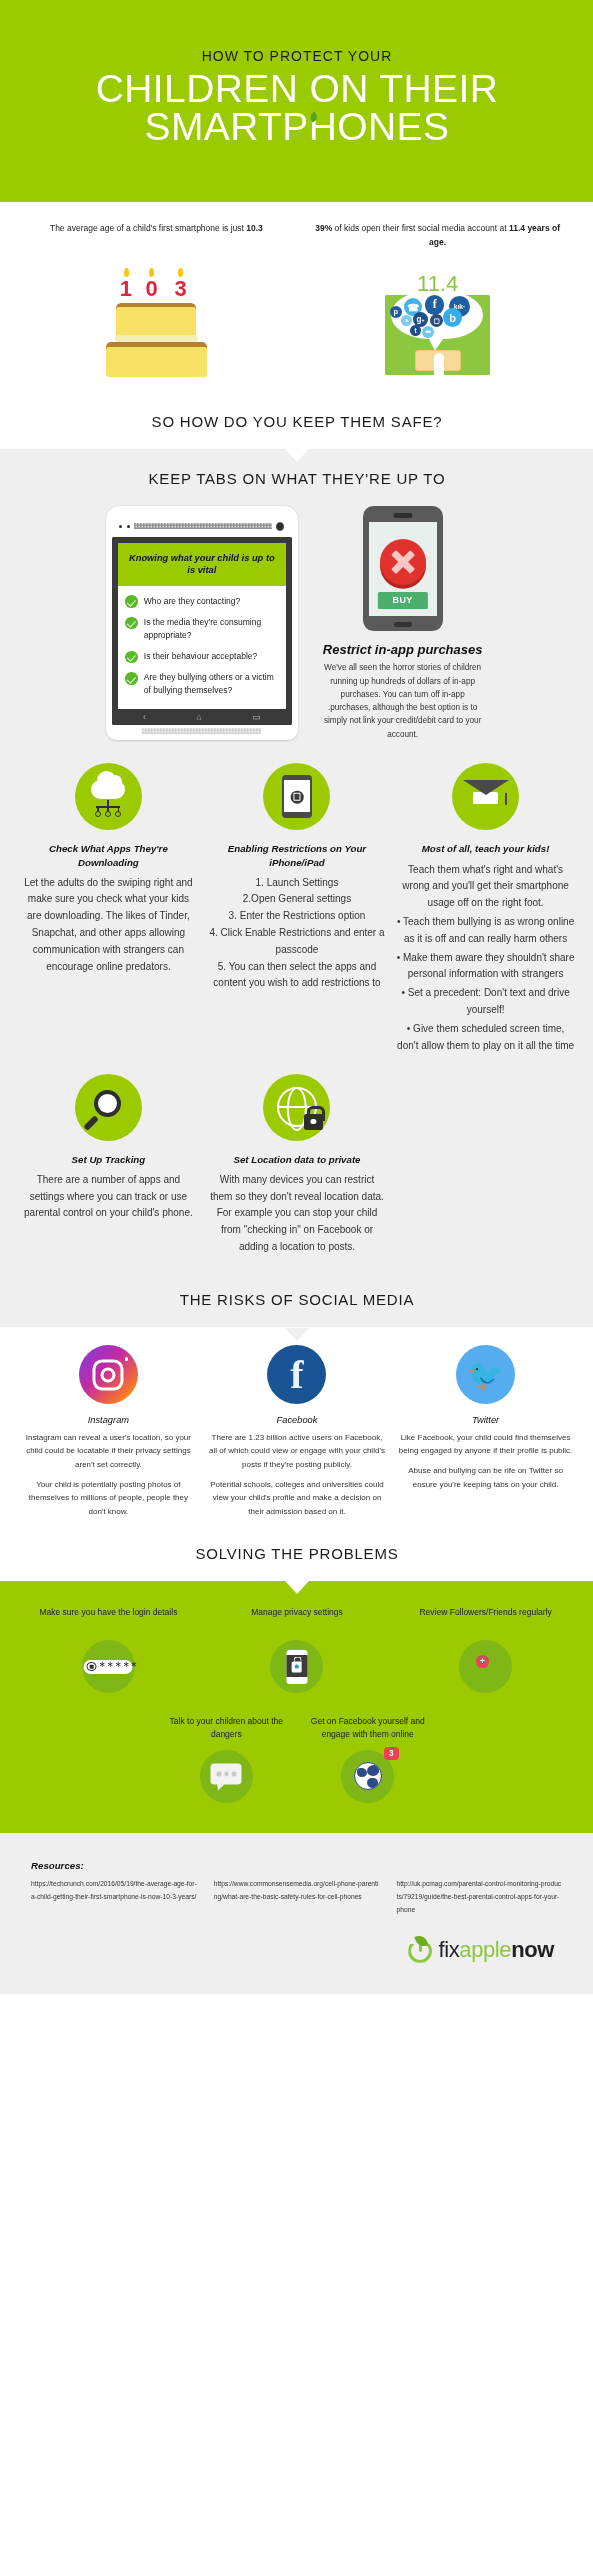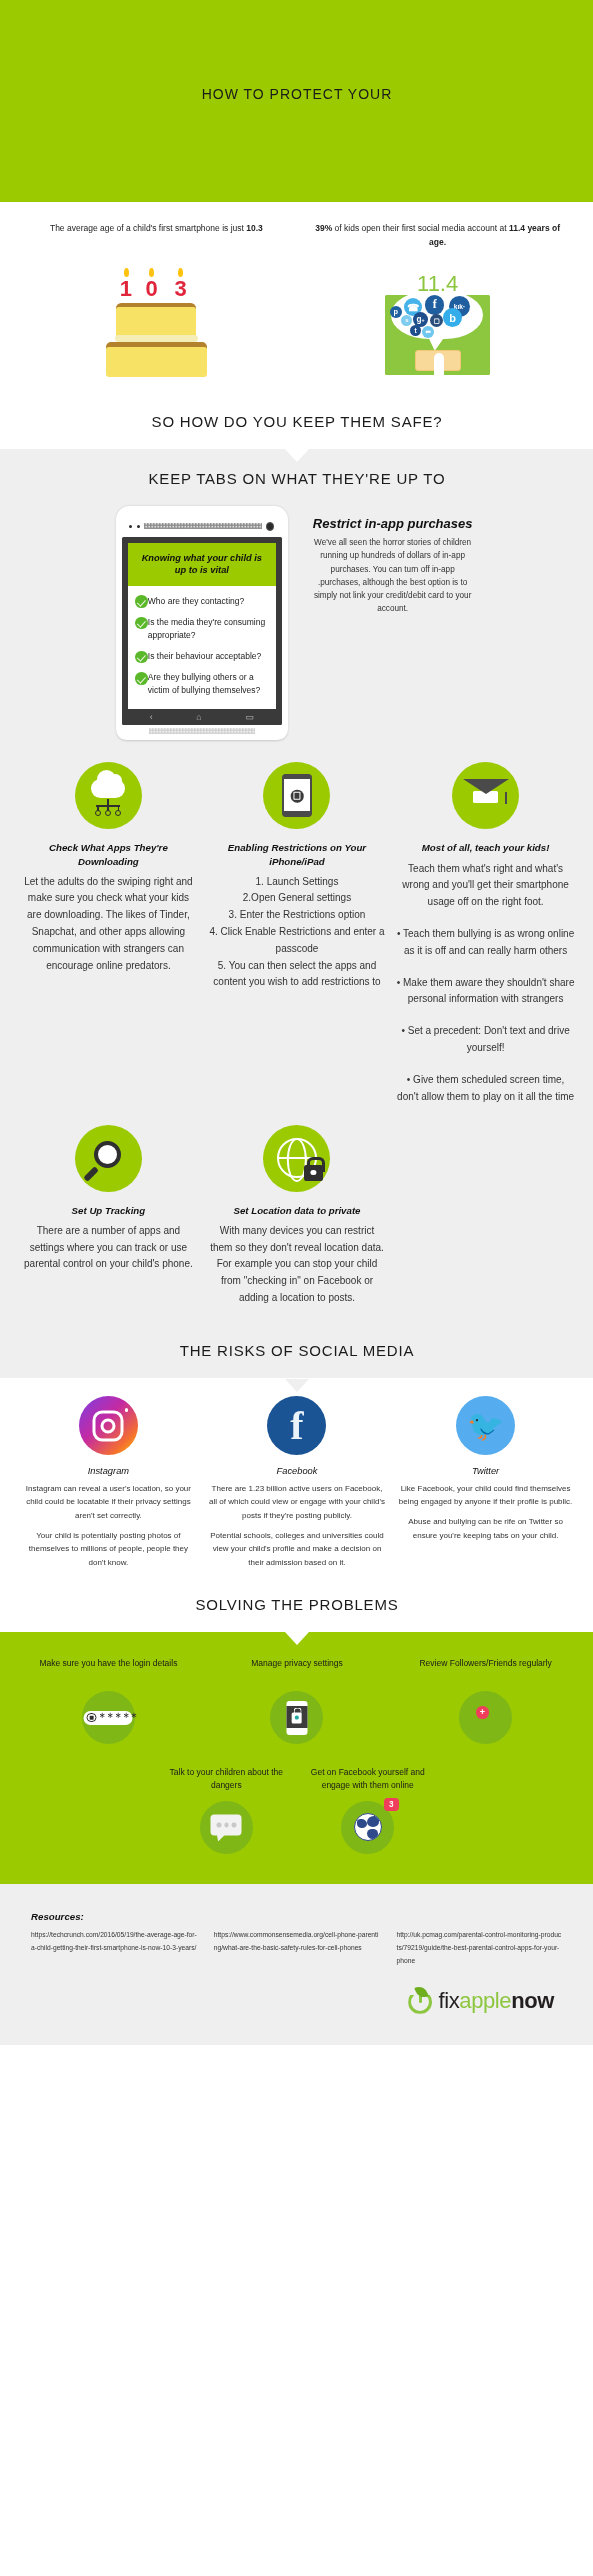--- a/index.html
+++ b/index.html
@@ -118,37 +118,37 @@
   .arrow-down.green { border-top-color:#EFEFEF; }
   .band-white { background:#fff; }
   .band-grey  { background:#EFEFEF; }
 
   
   .keeptabs { background:#EFEFEF; padding:4.5px 0 18px; }
   .kt-head { text-align:center; padding:16.3px 0 19.3px; }
   .kt-row { display:flex; justify-content:center; align-items:flex-start; gap:19.3px;
             padding:0 22px; }
 
-  .dphone { width:172px; position:relative; }
+  .dphone { width:192px; position:relative; }
   .dphone-shell { background:#fff; border-radius:13.4px 13.4px 10.4px 10.4px;
                   padding:16.3px 6px 3px; box-shadow:0 0.7px 2.2px rgba(0,0,0,.16); }
   .dphone-top { display:flex; align-items:center; gap:4.5px; padding:0 7.4px 6px; }
   .dp-dots { width:3px; height:3px; border-radius:50%; background:#2b2b2b; }
   .dp-grill { flex:1; height:6px;
     background:repeating-linear-gradient(90deg,#6b6b6b 0 0.7px,transparent 0.7px 1.5px),
                repeating-linear-gradient(0deg,#6b6b6b 0 0.7px,transparent 0.7px 1.5px);
     background-size:1.5px 1.5px; opacity:.8; }
   .dp-cam { width:8.2px; height:8.2px; border-radius:50%; background:#2b2b2b;
             border:1.5px solid #555; }
   .dphone-screen { background:#3a3a3a; border-radius:1.5px; padding:6px 6px 0; }
   .kt-card-head { background:#9BCA00; padding:9px 7.4px; text-align:center;
                   font-style:italic; font-weight:700; font-size:9.3px;
                   line-height:1.35; color:#111; }
   .kt-card-body { background:#fff; padding:9px 7.4px 10.4px; }
-  .kt-item { display:flex; gap:0; align-items:flex-start; margin-bottom:8.2px; }
+  .kt-item { display:flex; gap:6px; align-items:flex-start; margin-bottom:8.2px; }
   .kt-item:last-child { margin-bottom:1.5px; }
   .chk { flex:0 0 12.6px; width:12.6px; height:12.6px; border-radius:50%;
          background:#5CB82B; position:relative; margin-top:0.7px; }
   .chk:after { content:""; position:absolute; left:3.3px; top:2.6px; width:3.7px;
                height:6.7px; border:solid #E9F5DC; border-width:0 1.5px 1.5px 0;
                transform:rotate(42deg); }
   .kt-item span { font-size:8.5px; line-height:1.5; color:#222; }
   .dphone-nav { background:#3a3a3a; display:flex; align-items:center;
                 justify-content:space-around; height:16.3px; color:#bdbdbd;
                 font-size:9px; border-radius:0 0 1.5px 1.5px; }
@@ -182,21 +182,21 @@
 
   
   .tips { background:#EFEFEF; padding:4.5px 19.3px 13.4px; }
   .tips-row { display:flex; gap:10.4px; align-items:flex-start; }
   .tip { flex:1; text-align:center; }
   .tip-ico { width:67px; height:67px; border-radius:50%; background:#9BCA00;
              margin:0 auto 12px; position:relative; }
   .tip-h { font-style:italic; font-weight:700; font-size:9.7px; line-height:1.35;
            color:#111; margin-bottom:6px; }
   .tip-p { font-size:10px; line-height:1.68; color:#333; }
-  .tip-p + .tip-p { margin-top:15px; }
+  .tip-p + .tip-p { margin-top:2px; }
   .tips-row2 { display:flex; gap:10.4px; align-items:flex-start; margin-top:19.3px; }
   .tips-row2 .tip:last-child { visibility:hidden; }
 
   
   .ic-cloud { position:absolute; left:50%; top:16.3px; transform:translateX(-50%);
               width:34px; height:19.3px; background:#fff; border-radius:9.7px; }
   .ic-cloud:before { content:""; position:absolute; left:5.2px; top:-9px;
               width:19.3px; height:19.3px; background:#fff; border-radius:50%; }
   .ic-cloud:after { content:""; position:absolute; right:3px; top:-4.5px;
               width:13.4px; height:13.4px; background:#fff; border-radius:50%; }
@@ -355,20 +355,29 @@
   .logo-txt .apple { color:#8DC63F; font-weight:400; }
   .logo-txt .now { color:#231F20; font-weight:700; }
 </style>
 </head>
 <body>
 
 <div class="page">
 
   <div class="hero">
     <div class="hero-kicker">HOW TO PROTECT YOUR</div>
+    <div class="hero-title">
+      <div>CHILDREN ON THEIR</div>
+      <div class="hero-line2">
+        <span>SMARTPHONES</span>
+        <svg class="leaf-mark" viewBox="0 0 26 30">
+          <path d="M16 2 C22 6 22 14 14 17 C10 12 11 6 16 2 Z" fill="#5C9E1E"></path>
+        </svg>
+      </div>
+    </div>
   </div>
 
   <div class="stats">
 
     <div class="stat">
       <div class="stat-text">
         <span>The average age of a child's first smartphone is just </span><b>10.3</b>
       </div>
       <div class="stat-art">
         <div class="cake">
@@ -458,20 +467,28 @@
               <span>▭</span>
             </div>
           </div>
           <div class="dphone-chin">
             <span class="chin-grill"></span>
           </div>
         </div>
       </div>
 
       <div class="buycol">
+        <div class="iphone">
+          <span class="iphone-sp"></span>
+          <div class="iphone-scr">
+            <div class="xcircle"></div>
+            <div class="buybtn">BUY</div>
+          </div>
+          <span class="iphone-home"></span>
+        </div>
         <div class="buy-title">Restrict in-app purchases</div>
         <div class="buy-body">We've all seen the horror stories of children running up hundreds of dollars of in-app purchases. You can turn off in-app .purchases, although the best option is to simply not link your credit/debit card to your account.</div>
       </div>
 
     </div>
   </div>
 
   <div class="tips">
     <div class="tips-row">
 

